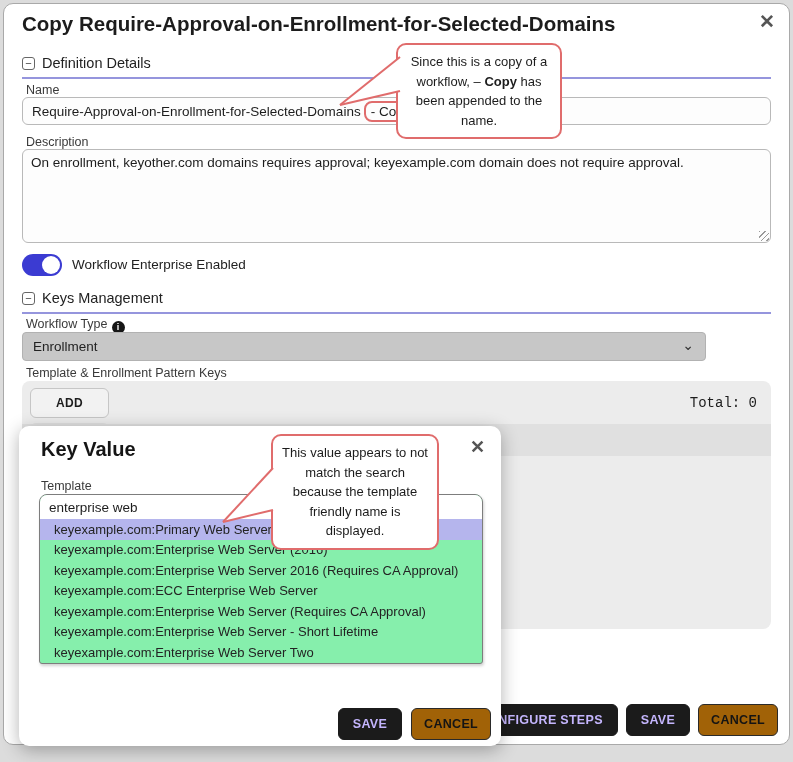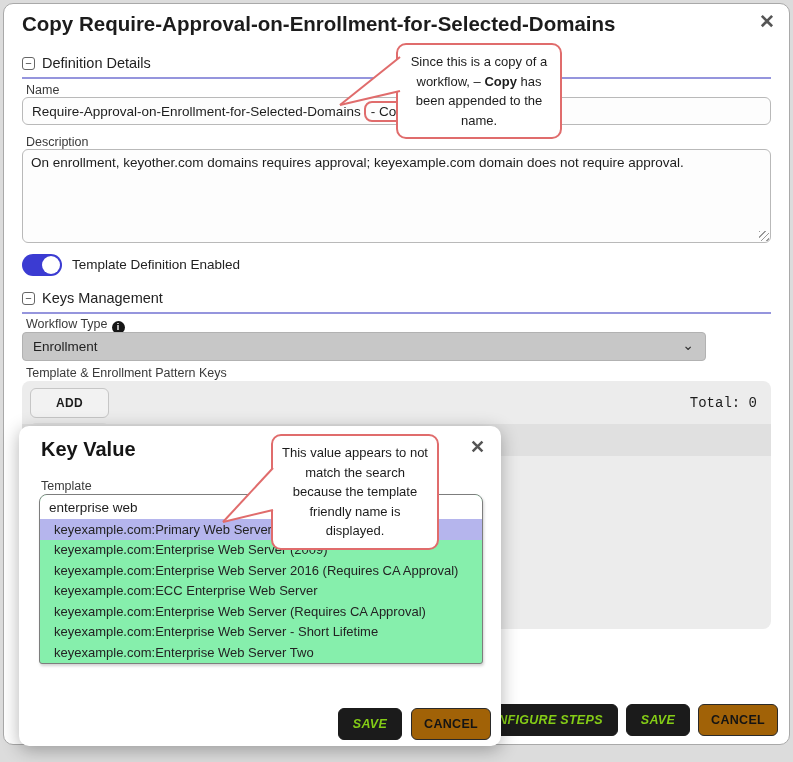--- a/index.html
+++ b/index.html
@@ -71,22 +71,22 @@
   .kv-close { position:absolute; right:16px; top:10px; font-size:18px; font-weight:bold; color:#555; cursor:pointer; }
   .kv-template-label { position:absolute; left:22px; top:53px; font-size:12.5px; color:#3a3a3a; }
   .combo { position:absolute; left:20px; top:68px; width:444px; background:#86efac;
     border:1px solid #7d7d7d; border-radius:8px 8px 3px 3px; box-shadow:1px 2px 3px rgba(0,0,0,.18); overflow:hidden; }
   .combo-input { width:100%; height:24px; border:none; outline:none; padding:0 9px;
     font-family:"Liberation Sans", sans-serif; font-size:13.5px; color:#1d1d1d; }
   .option { height:20.5px; display:flex; align-items:center; padding-left:14px; font-size:13px; color:#232323; cursor:pointer; }
   .option.selected { background:#b5b5ed; }
   .kv-actions { position:absolute; right:10px; bottom:6px; display:flex; gap:9px; }
 
-  .btn-dark { height:32px; padding:0 14px; background:#1b1b1b; color:#84cc16; font-size:12.5px; font-weight:bold;
-    letter-spacing:.3px; border:1px solid #1b1b1b; border-radius:6px; cursor:pointer; font-family:inherit;font-style:italic; }
+  .btn-dark { height:32px; padding:0 14px; background:#1b1b1b; color:#c4b5fd; font-size:12.5px; font-weight:bold;
+    letter-spacing:.3px; border:1px solid #1b1b1b; border-radius:6px; cursor:pointer; font-family:inherit; }
   .btn-light { height:32px; padding:0 12px; background:#a16207; color:#141414; font-size:12.5px; font-weight:bold;
     letter-spacing:.3px; border:1.5px solid #2a2a2a; border-radius:6px; cursor:pointer; font-family:inherit; }
 
   .footer-actions { position:absolute; right:11px; bottom:8px; display:flex; gap:8px; }
 </style>
 </head>
 <body>
 
 <div class="modal">
 
@@ -105,21 +105,21 @@
     <span class="red-annot-box">- Copy</span>
   </div>
 
   <div class="field-label" style="top:131px;">Description</div>
   <textarea class="desc-area" style="">On enrollment, keyother.com domains requires approval; keyexample.com domain does not require approval.</textarea>
   <div class="resize-grip"></div>
 
   <div class="toggle">
     <div class="knob"></div>
   </div>
-  <div class="toggle-label">Template Definition Enabled</div>
+  <div class="toggle-label">Workflow Enterprise Enabled</div>
 
   <div class="section-header" style="top:286px;">
     <span class="collapse-icon">−</span>
     <span>Keys Management</span>
   </div>
   <div class="section-rule" style="top:308px;"></div>
 
   <div class="field-label" style="top:313px;">
     <span>Workflow Type</span><span class="info-icon">i</span>
   </div>
@@ -151,21 +151,21 @@
 
   <div class="kv-dialog">
     <div class="kv-title">Key Value</div>
     <div class="kv-close">✕</div>
 
     <div class="kv-template-label">Template</div>
 
     <div class="combo">
       <input class="combo-input" value="enterprise web" style="">
       <div class="option selected">keyexample.com:Primary Web Server</div>
-      <div class="option">keyexample.com:Enterprise Web Server (2009)</div>
+      <div class="option">keyexample.com:Enterprise Web Server (2016)</div>
       <div class="option">keyexample.com:Enterprise Web Server 2016 (Requires CA Approval)</div>
       <div class="option">keyexample.com:ECC Enterprise Web Server</div>
       <div class="option">keyexample.com:Enterprise Web Server (Requires CA Approval)</div>
       <div class="option">keyexample.com:Enterprise Web Server - Short Lifetime</div>
       <div class="option">keyexample.com:Enterprise Web Server Two</div>
     </div>
 
     <div class="kv-actions">
       <button class="btn-dark">SAVE</button>
       <button class="btn-light">CANCEL</button>

